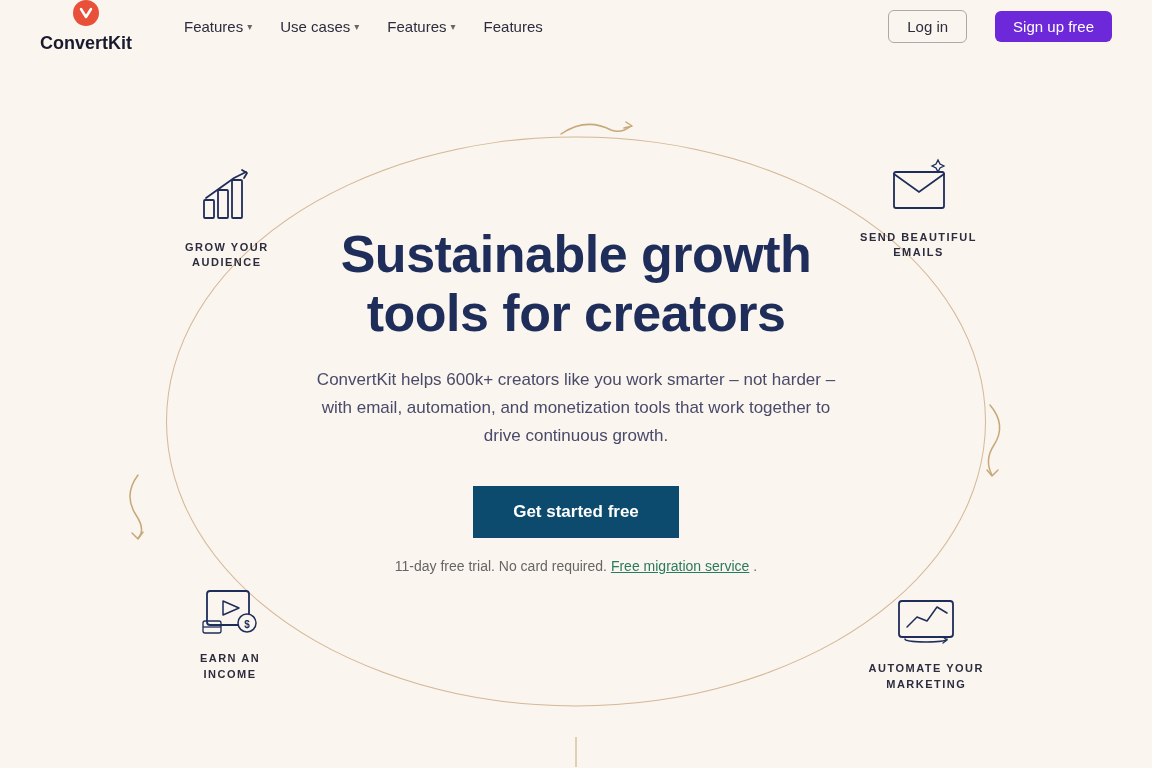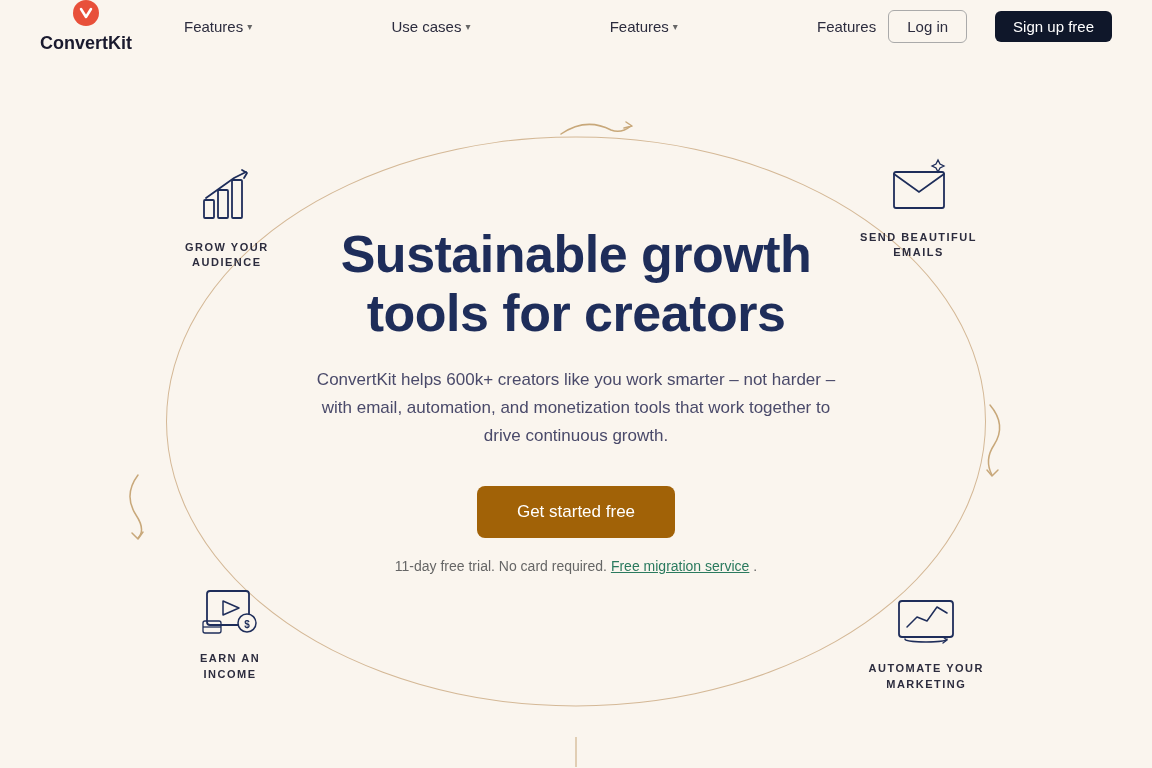--- a/index.html
+++ b/index.html
@@ -36,21 +36,20 @@
     .logo-text {
       font-size: 18px;
       font-weight: 700;
       color: #1a1a2e;
     }
     .nav-links {
       display: flex;
       align-items: center;
       gap: 4px;
       flex: 1;
-      justify-content: space-between;
     }
     .nav-link {
       display: flex;
       align-items: center;
       gap: 4px;
       padding: 6px 12px;
       font-size: 15px;
       color: #2c2c3e;
       text-decoration: none;
       cursor: pointer;
@@ -77,21 +76,21 @@
       border-radius: 6px;
       background: transparent;
       font-size: 15px;
       color: #2c2c3e;
       cursor: pointer;
     }
     .btn-signup {
       padding: 7px 18px;
       border: none;
       border-radius: 6px;
-      background: #0f172a;
+      background: #6d28d9;
       font-size: 15px;
       color: white;
       cursor: pointer;
       font-weight: 500;
     }
 
     
     .hero {
       position: relative;
       width: 1152px;
@@ -161,26 +160,26 @@
       color: #4a4a6a;
       line-height: 1.65;
       margin-bottom: 36px;
       max-width: 520px;
       margin-left: auto;
       margin-right: auto;
     }
     .btn-cta {
       display: inline-block;
       padding: 16px 40px;
-      background: #a16207;
+      background: #0c4a6e;
       color: white;
       border: none;
-      border-radius: 8px;
+      border-radius: 0;
       font-size: 17px;
-      font-weight: 400;
+      font-weight: 700;
       cursor: pointer;
       margin-bottom: 20px;
     }
     .trial-text {
       font-size: 14px;
       color: #666;
     }
     .trial-link {
       color: #2a7a5e;
       cursor: pointer;

